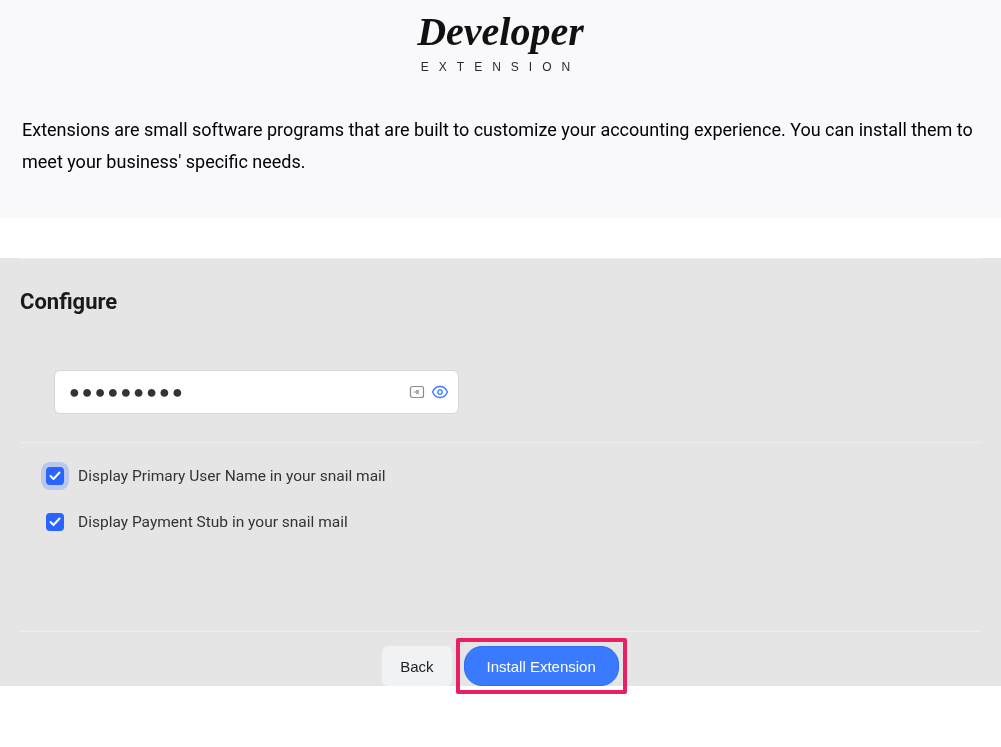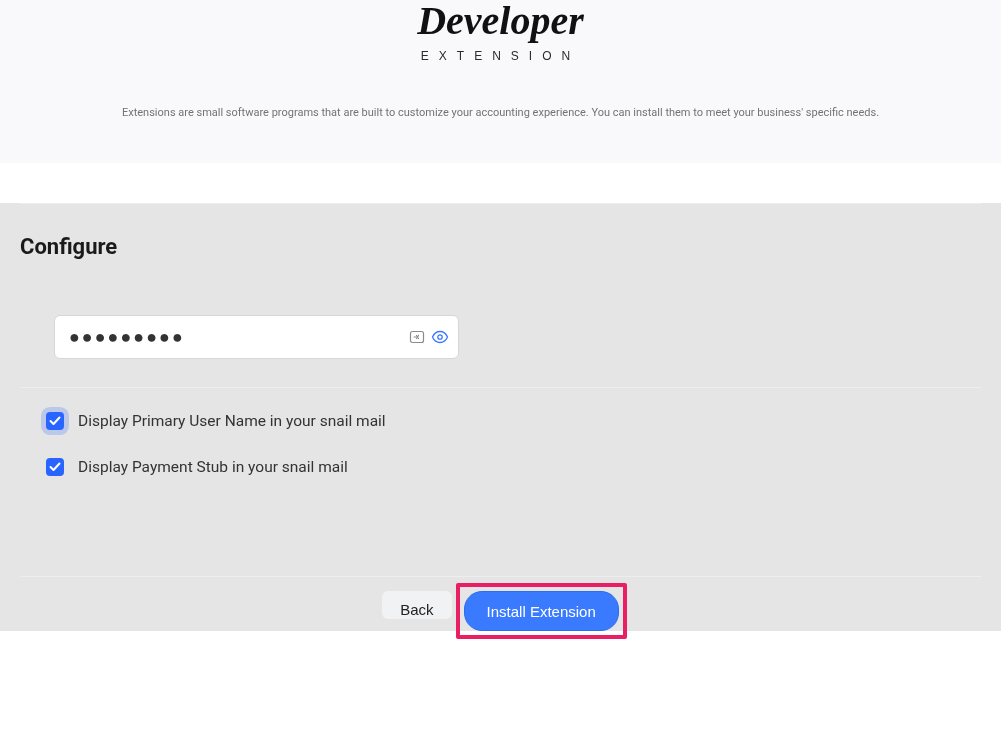--- a/index.html
+++ b/index.html
@@ -12,42 +12,41 @@
     position: relative;
   }
   .banner {
     background: #f9f9fb;
     width: 100%;
     padding-bottom: 40px;
     border-bottom: 1px solid transparent;
   }
   .brand {
     text-align: center;
-    padding-top: 1px;
+    padding-top: 12px;
   }
   .brand-title {
     font-family: "Times New Roman", Georgia, serif;
     font-style: italic;
     font-weight: 900;
     font-size: 40px;
     letter-spacing: 0px;
     color: #111;
     line-height: 1;
   }
   .brand-sub {
     font-family: -apple-system, sans-serif;
     font-size: 12px;
     letter-spacing: 10px;
     color: #2b2b2b;
     margin-top: 8px;
   }
   .intro {
-    font-size: 11px;
-    color: #737373;
-    text-align: center;
+    font-size: 18px;
+    color: #000000;
     padding: 20px 22px 0 22px;
     line-height: 1.75;
     margin-top: 20px;
   }
   .content {
     padding: 0 20px;
     background: #e5e5e5;
   }
   .section-rule {
     border: none;
@@ -139,21 +138,21 @@
     position: relative;
   }
   .btn-back {
     background: #f1f2f4;
     border: none;
     border-radius: 6px;
     padding: 10px 18px;
     font-size: 15px;
     color: #222;
     cursor: pointer;
-    height: 28px;
+    height: 40px;
   }
   .btn-primary {
     background: #3a7afe;
     border: 1px solid #2e6cf0;
     border-radius: 18px;
     padding: 10px 22px;
     font-size: 15px;
     color: #fff;
     cursor: pointer;
     height: 40px;

